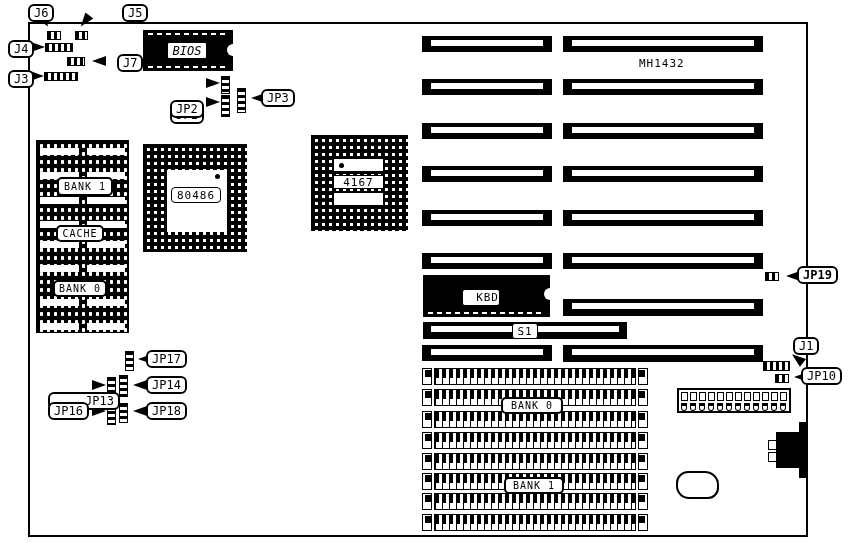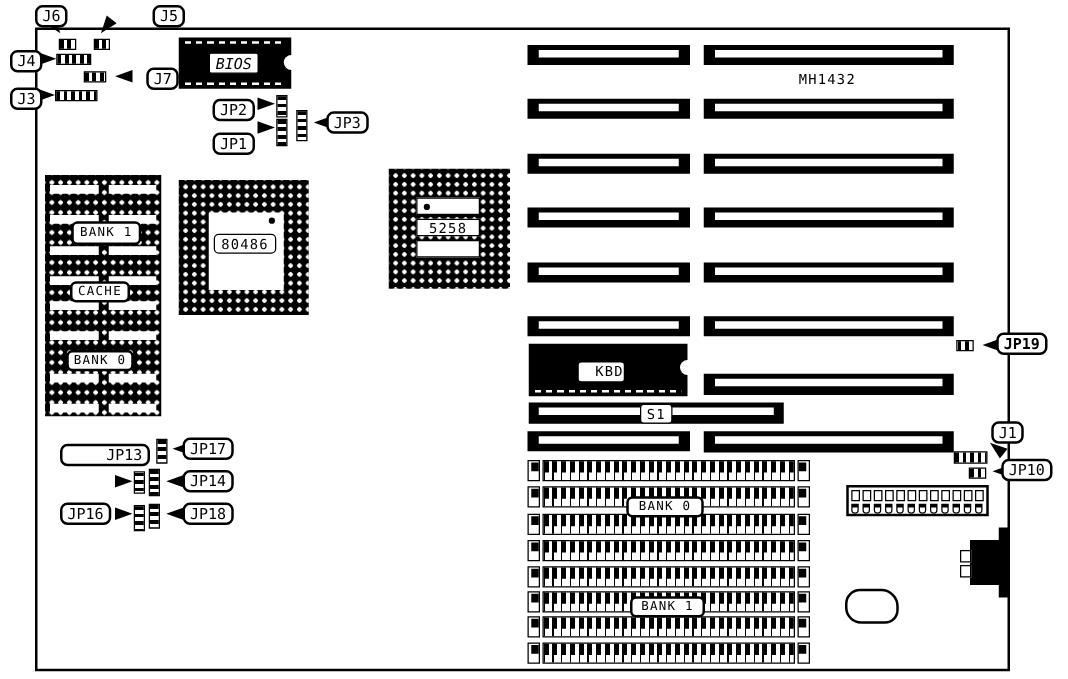--- a/index.html
+++ b/index.html
@@ -120,21 +120,21 @@
     <div class="notch" style="right:-1px;top:14px;"></div>
   </div>
   <div class="lblbox t12" style="left:167px;top:42px;width:40px;height:17px;border-width:1px;border-radius:2px;font-style:italic;">
       <span>BIOS</span>
     </div>
 
   <div class="callout" style="left:170px;top:86px;margin-top:20px;"><span>JP1</span></div>
   <div class="wr" style="left:206px;top:78px;"></div>
   <div class="jmpv" style="left:221px;top:76px;width:9px;height:18px;"></div>
 
-  <div class="callout" style="left:170px;top:79px;"><span>JP2</span></div>
+  <div class="callout" style="left:170px;top:100px;"><span>JP2</span></div>
   <div class="wr" style="left:206px;top:97px;"></div>
   <div class="jmpv" style="left:221px;top:95px;width:9px;height:22px;"></div>
 
   <div class="jmpv" style="left:237px;top:88px;width:9px;height:25px;"></div>
   <div class="wl" style="left:246px;top:93px;"></div>
   <div class="callout" style="left:261px;top:89px;"><span>JP3</span></div>
 
   <div class="dotgrid" style="position:absolute;left:36px;top:140px;width:93px;height:193px;background-size:7px 8px;z-index:1;">
     <div class="bankslots" style="top:8px;">
         <b></b>
@@ -186,21 +186,21 @@
   </div>
   <div class="lblbox t11" style="left:171px;top:187px;width:50px;height:16px;border-width:1px;border-radius:4px;">
       <span>80486</span>
     </div>
 
   <div class="dotgrid" style="position:absolute;left:311px;top:135px;width:97px;height:96px;z-index:1;">
     <div style="position:absolute;left:22px;top:23px;width:51px;height:14px;background:#fff;border:1px solid #000;">
       <div style="position:absolute;left:5px;top:4px;width:5px;height:5px;border-radius:50%;background:#000;"></div>
     </div>
     <div style="position:absolute;left:22px;top:40px;width:51px;height:14px;background:#fff;border:1px solid #000;display:flex;align-items:center;justify-content:center;">
-      <span class="t11">5258</span>
+      <span class="t11">4167</span>
     </div>
     <div style="position:absolute;left:22px;top:57px;width:51px;height:14px;background:#fff;border:1px solid #000;"></div>
   </div>
 
   <div class="isa" style="left:422px;top:36px;width:130px;height:16px;">
       <i></i>
     </div>
   <div class="isa" style="left:422px;top:79px;width:130px;height:16px;">
       <i></i>
     </div>
@@ -271,21 +271,21 @@
   <div class="jmph" style="left:763px;top:361px;width:27px;height:10px;"></div>
 
   <div class="jmph" style="left:775px;top:374px;width:14px;height:9px;"></div>
   <div class="wl" style="left:789px;top:372px;"></div>
   <div class="callout" style="left:801px;top:367px;"><span>JP10</span></div>
 
   <div class="jmpv" style="left:125px;top:351px;width:9px;height:20px;"></div>
   <div class="wl" style="left:133px;top:354px;"></div>
   <div class="callout" style="left:146px;top:350px;"><span>JP17</span></div>
 
-  <div class="callout" style="left:48px;top:355px;padding-left:35px;"><span>JP13</span></div>
+  <div class="callout" style="left:48px;top:392px;padding-left:35px;"><span>JP13</span></div>
   <div class="wr" style="left:92px;top:380px;"></div>
   <div class="jmpv" style="left:107px;top:377px;width:9px;height:18px;"></div>
 
   <div class="jmpv" style="left:119px;top:375px;width:9px;height:22px;"></div>
   <div class="wl" style="left:128px;top:380px;"></div>
   <div class="callout" style="left:146px;top:376px;"><span>JP14</span></div>
 
   <div class="callout" style="left:48px;top:402px;"><span>JP16</span></div>
   <div class="wr" style="left:92px;top:406px;"></div>
   <div class="jmpv" style="left:107px;top:404px;width:9px;height:21px;"></div>

